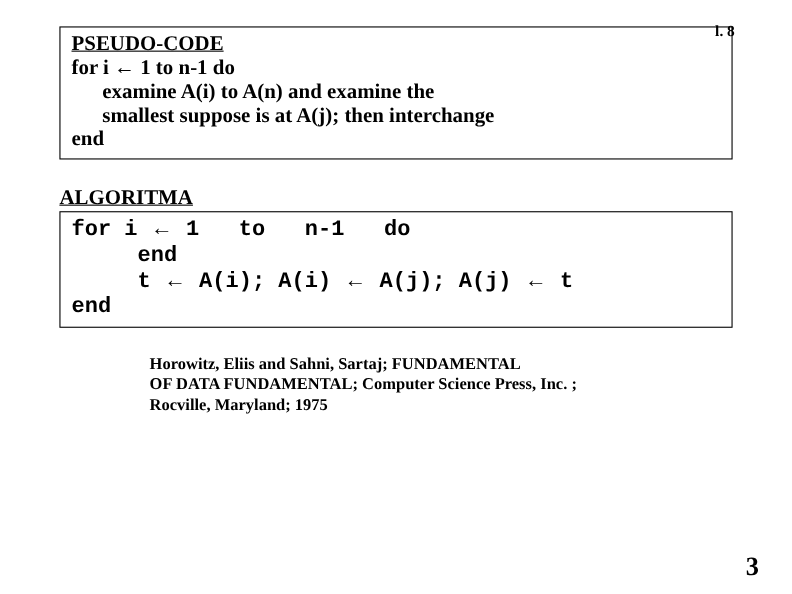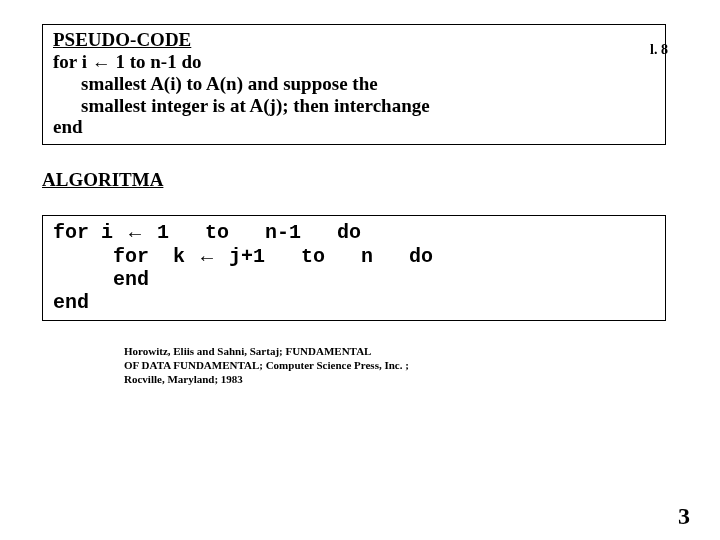--- a/index.html
+++ b/index.html
@@ -12,24 +12,23 @@
     color: #000;
     position: relative;
     box-sizing: border-box;
   }
   .page-header {
     position: absolute;
     top: 22px;
     right: 52px;
     font-weight: bold;
     font-size: 14px;
-    margin-top: 20px;
   }
   .content {
-    padding: 24px 54px 0 42px;
+    padding: 24px 54px 0 54px;
   }
   .box {
     border: 1.5px solid #000;
     padding: 4px 10px 6px 10px;
     margin-bottom: 24px;
   }
   .pseudo-title {
     font-weight: bold;
     font-size: 19px;
     text-decoration: underline;
@@ -38,32 +37,32 @@
   .pseudo-body {
     font-weight: bold;
     font-size: 19px;
     line-height: 1.15;
   }
   .indent1 { padding-left: 28px; }
   .algoritma-title {
     font-weight: bold;
     font-size: 19px;
     text-decoration: underline;
-    margin-bottom: 24px;
+    margin-bottom: 1px;
   }
   .mono {
     font-family: "Courier New", Courier, monospace;
     font-weight: bold;
     font-size: 20px;
     line-height: 1.15;
     white-space: pre;
   }
   .citation {
     font-weight: bold;
-    font-size: 11px;
+    font-size: 15px;
     line-height: 1.25;
     margin: 10px 0 0 82px;
     max-width: 470px;
   }
   .page-num {
     position: absolute;
     right: 30px;
     bottom: 10px;
     font-weight: bold;
     font-size: 24px;
@@ -75,35 +74,35 @@
 </head>
 <body>
 
 <div class="page-header">l. 8</div>
 
 <div class="content">
 
   <div class="box">
     <div class="pseudo-title">PSEUDO-CODE</div>
     <div class="pseudo-body"><span>for i </span><span class="arrow">←</span><span> 1  to   n-1  do</span></div>
-    <div class="pseudo-body indent1">smallest A(i) to A(n) and suppose the</div>
-    <div class="pseudo-body indent1">smallest integer is at A(j); then interchange</div>
+    <div class="pseudo-body indent1">examine A(i) to A(n) and examine the</div>
+    <div class="pseudo-body indent1">smallest suppose is at A(j); then interchange</div>
     <div class="pseudo-body">end</div>
   </div>
 
   <div class="algoritma-title">ALGORITMA</div>
 
   <div class="box">
     <div class="mono"><span>for i </span><span class="arrow">←</span><span> 1   to   n-1   do</span></div>
-    <div class="mono"><span>     for  k </span><span class="arrow">←</span><span> j+1   to   n   do</span></div>
     <div class="mono">     end</div>
+    <div class="mono"><span>     t </span><span class="arrow">←</span><span> A(i); A(i) </span><span class="arrow">←</span><span> A(j); A(j) </span><span class="arrow">←</span><span> t</span></div>
     <div class="mono">end</div>
   </div>
 
   <div class="citation">
     <div>Horowitz, Eliis and Sahni, Sartaj; FUNDAMENTAL</div>
     <div>OF DATA FUNDAMENTAL; Computer Science Press, Inc. ;</div>
-    <div>Rocville,  Maryland; 1983</div>
+    <div>Rocville,  Maryland; 1975</div>
   </div>
 
 </div>
 
 <div class="page-num">3</div>
 
 </body></html>

